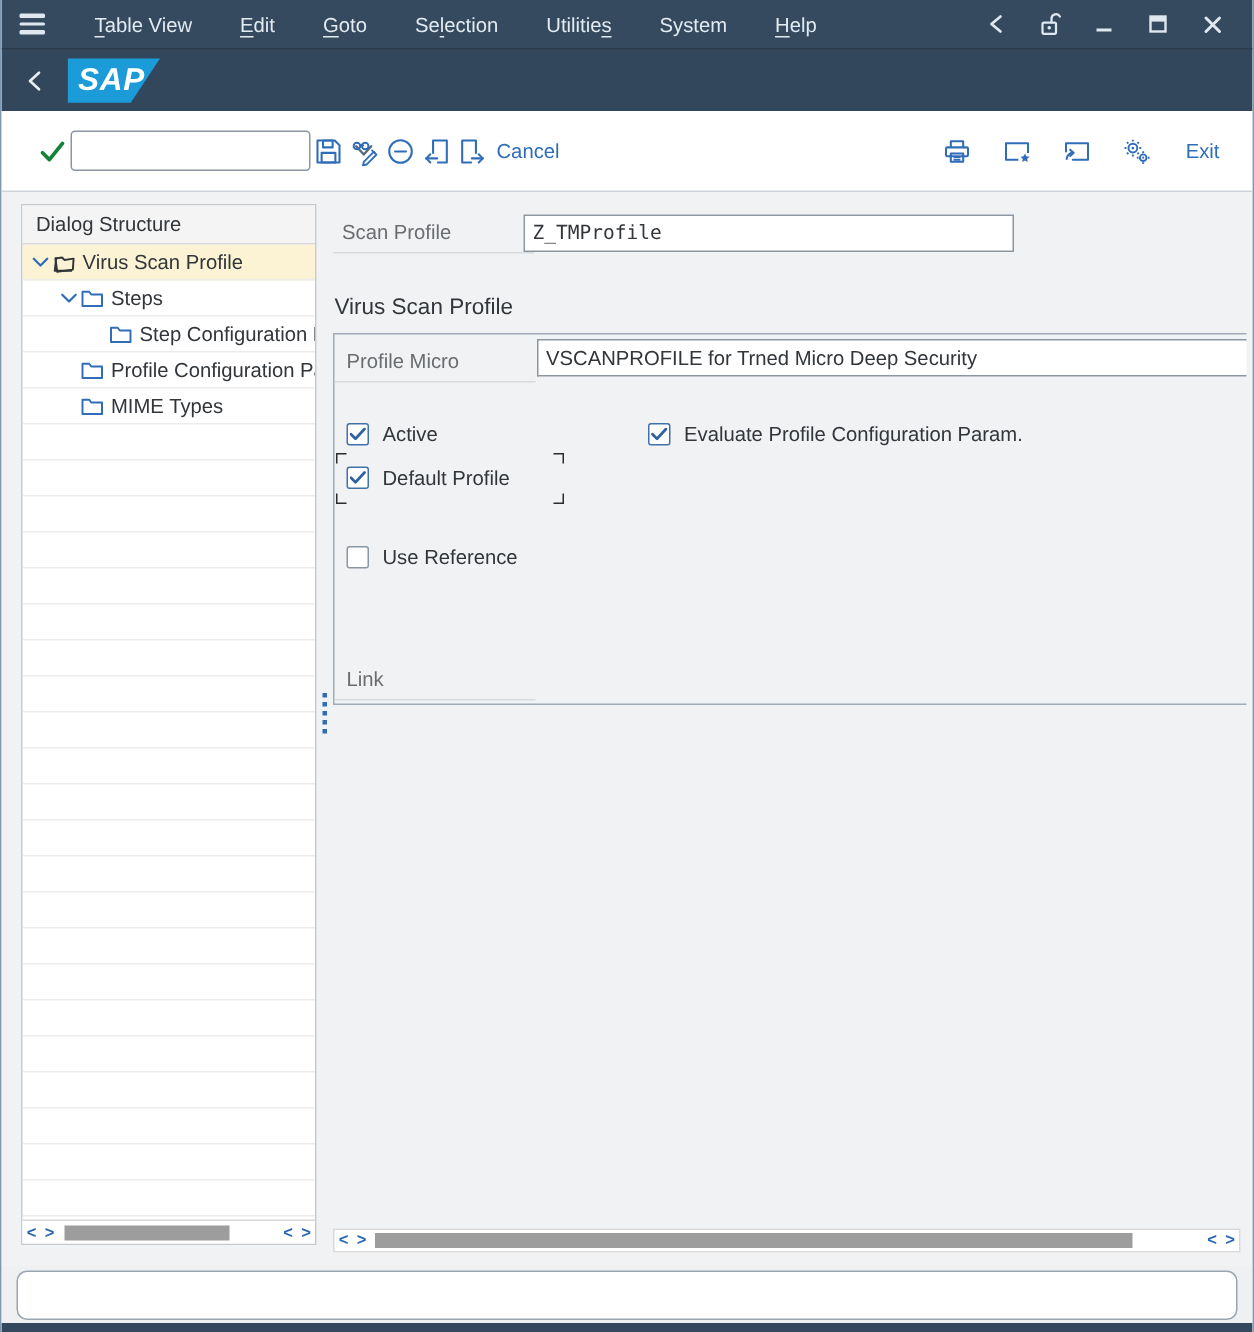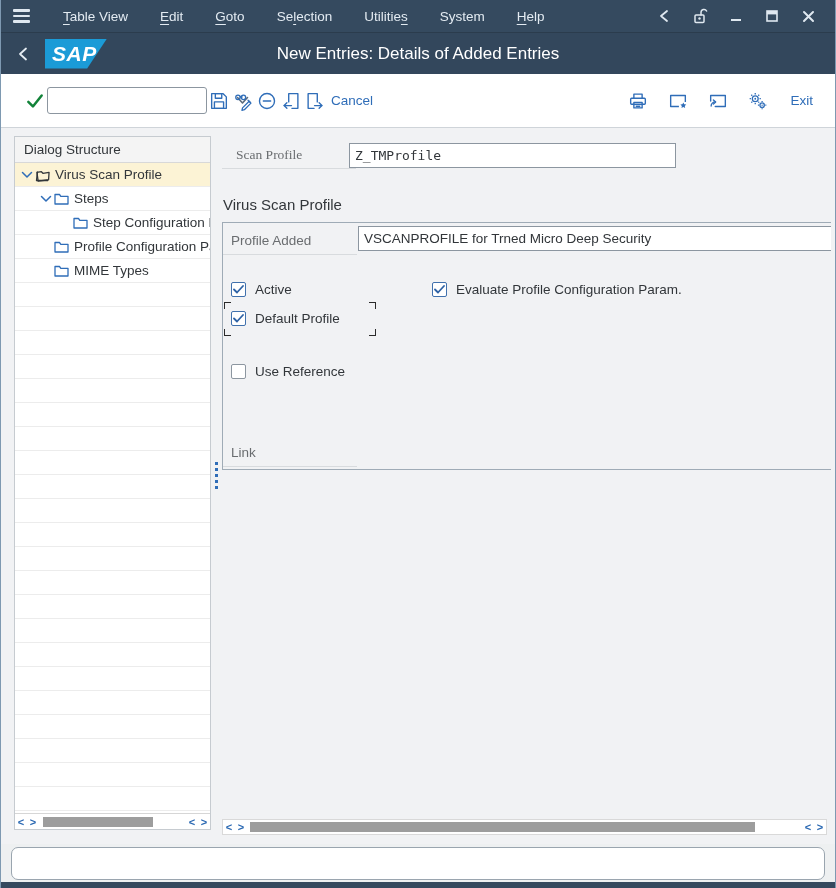--- a/index.html
+++ b/index.html
@@ -152,21 +152,20 @@
     </div>
   </div>
 
   <div class="titlebar">
     <span class="back-btn">
       <svg width="12" height="16" viewBox="0 0 12 16">
           <polyline points="9,2.5 3,8 9,13.5" fill="none" stroke="#e6edf3" stroke-width="1.8" stroke-linecap="round" stroke-linejoin="round"></polyline>
         </svg>
     </span>
     <div class="sap-logo">SAP</div>
-    <div class="page-title">New Entries: Details of Added Entries</div>
   </div>
 
   <div class="toolbar">
     <div class="tb-left">
       <span class="tb-btn">
         <svg width="20" height="20" viewBox="0 0 24 24">
             <polyline points="4,13 9.5,18.5 20,5.5" fill="none" stroke="#128339" stroke-width="3" stroke-linecap="round" stroke-linejoin="round"></polyline>
           </svg>
       </span>
       <span class="cmd-box">
@@ -347,29 +346,29 @@
     <div class="splitter">
         <i></i>
         <i></i>
         <i></i>
         <i></i>
         <i></i>
       </div>
 
     <section class="form-area">
 
-      <span class="f-label" style="left:14px;top:19px;font-family:Liberation Serif, serif;">Scan Profile</span>
+      <span class="f-label" style="left:6px;top:19px;">Scan Profile</span>
       <span class="f-underline" style="left:0;top:40px;"></span>
       <div class="f-input mono" style="left:127px;top:15px;width:327px;height:25px;">Z_TMProfile</div>
 
       <div class="section-title">Virus Scan Profile</div>
 
       <div class="groupbox">
 
-        <span class="f-label" style="left:8px;top:10px;">Profile Added</span>
+        <span class="f-label" style="left:8px;top:10px;">Profile Micro</span>
         <span class="f-underline" style="left:0;top:31px;"></span>
         <div class="f-input" style="left:135px;top:3px;width:473px;height:25px;border-right:none;">VSCANPROFILE for Trned Micro Deep Security</div>
 
         <div class="cb-item checked" style="left:8px;top:59px;">
           <span class="cb-box">
             <svg class="cb-check" width="11" height="9" viewBox="0 0 11 9">
                 <polyline points="1,4.5 4,7.5 10,1" fill="none" stroke="#2e62a5" stroke-width="1.8" stroke-linecap="round" stroke-linejoin="round"></polyline>
               </svg>
           </span>
           <span class="cb-label">Active</span>

